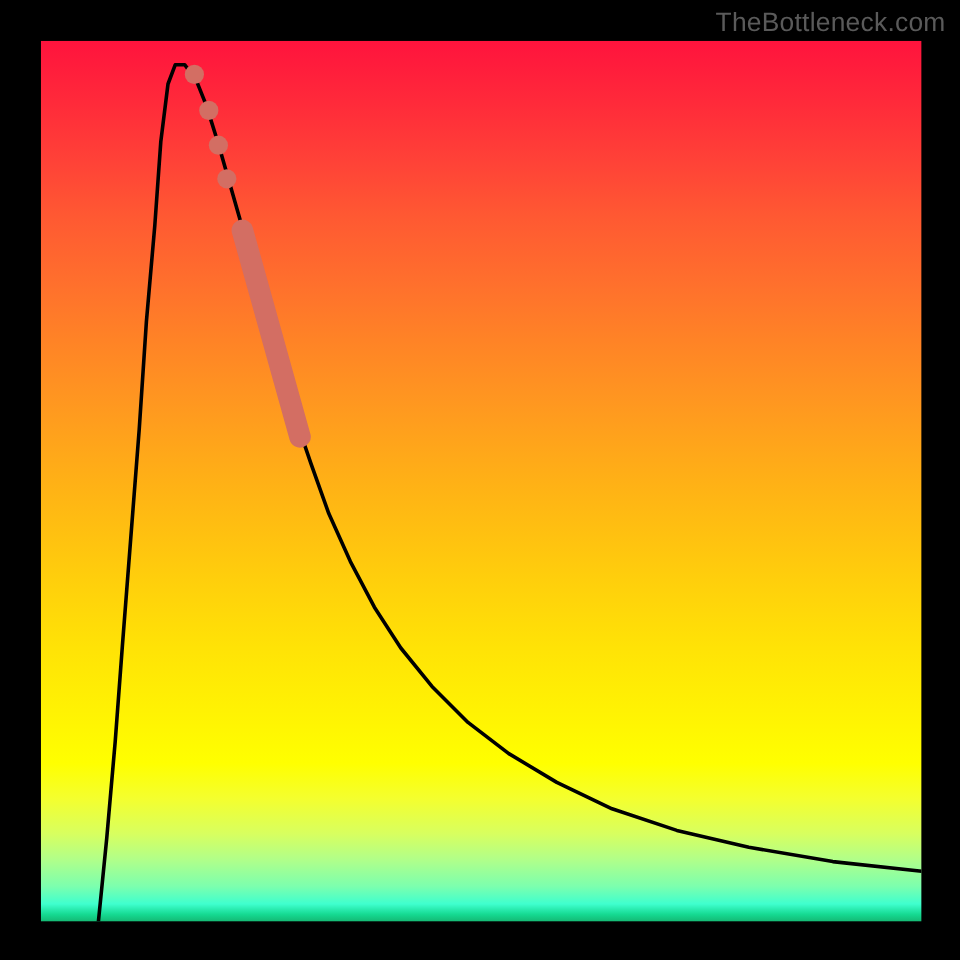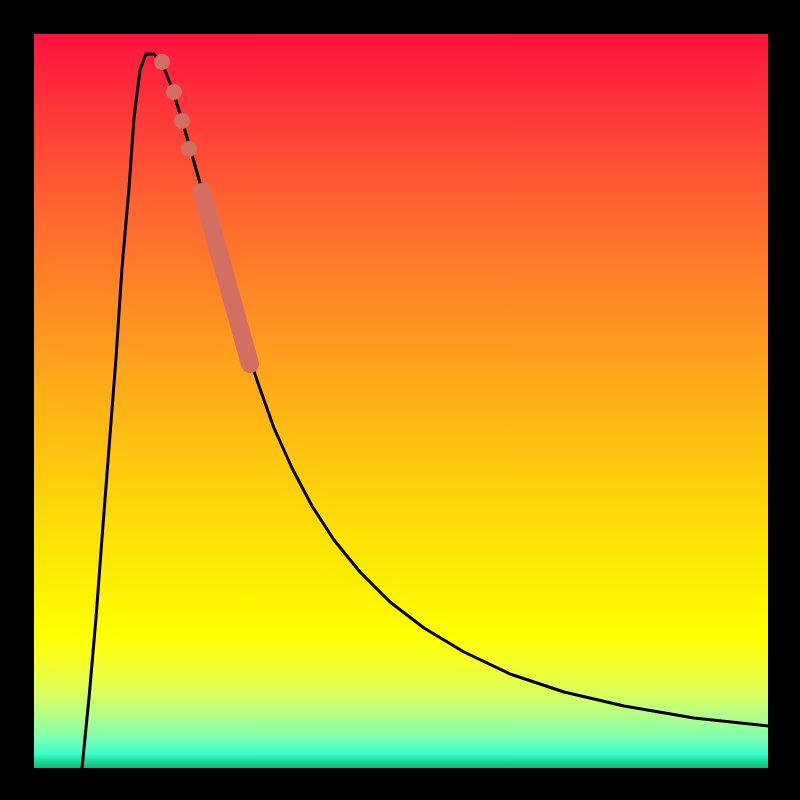--- a/index.html
+++ b/index.html
@@ -74,13 +74,14 @@
     <div class="gradient"></div>
     <svg id="chart-svg" viewBox="0 0 734 734">
         <path d="M48 734 L55 664 L62 584 L68 504 L75 414 L82 324 L88 234 L95 154 L100 84 L106 36 L112 20 L120 20 L130 34 L138 54 L148 86 L156 114 L166 149 L176 186 L186 224 L198 266 L210 308 L225 352 L240 394 L258 434 L278 472 L300 506 L326 538 L356 568 L390 594 L430 618 L476 640 L530 658 L590 672 L660 684 L734 692" fill="none" stroke="#000000" stroke-width="3" stroke-linejoin="round" stroke-linecap="round"></path>
         <line x1="168" y1="158" x2="216" y2="330" stroke="#d36e63" stroke-width="18" stroke-linecap="round"></line>
         <circle cx="155" cy="115" r="8" fill="#d36e63"></circle>
         <circle cx="148" cy="87" r="8" fill="#d36e63"></circle>
         <circle cx="140" cy="58" r="8" fill="#d36e63"></circle>
         <circle cx="128" cy="28" r="8" fill="#d36e63"></circle>
       </svg>
   </div>
+  <div class="watermark">TheBottleneck.com</div>
 </div>
 
 </body></html>

